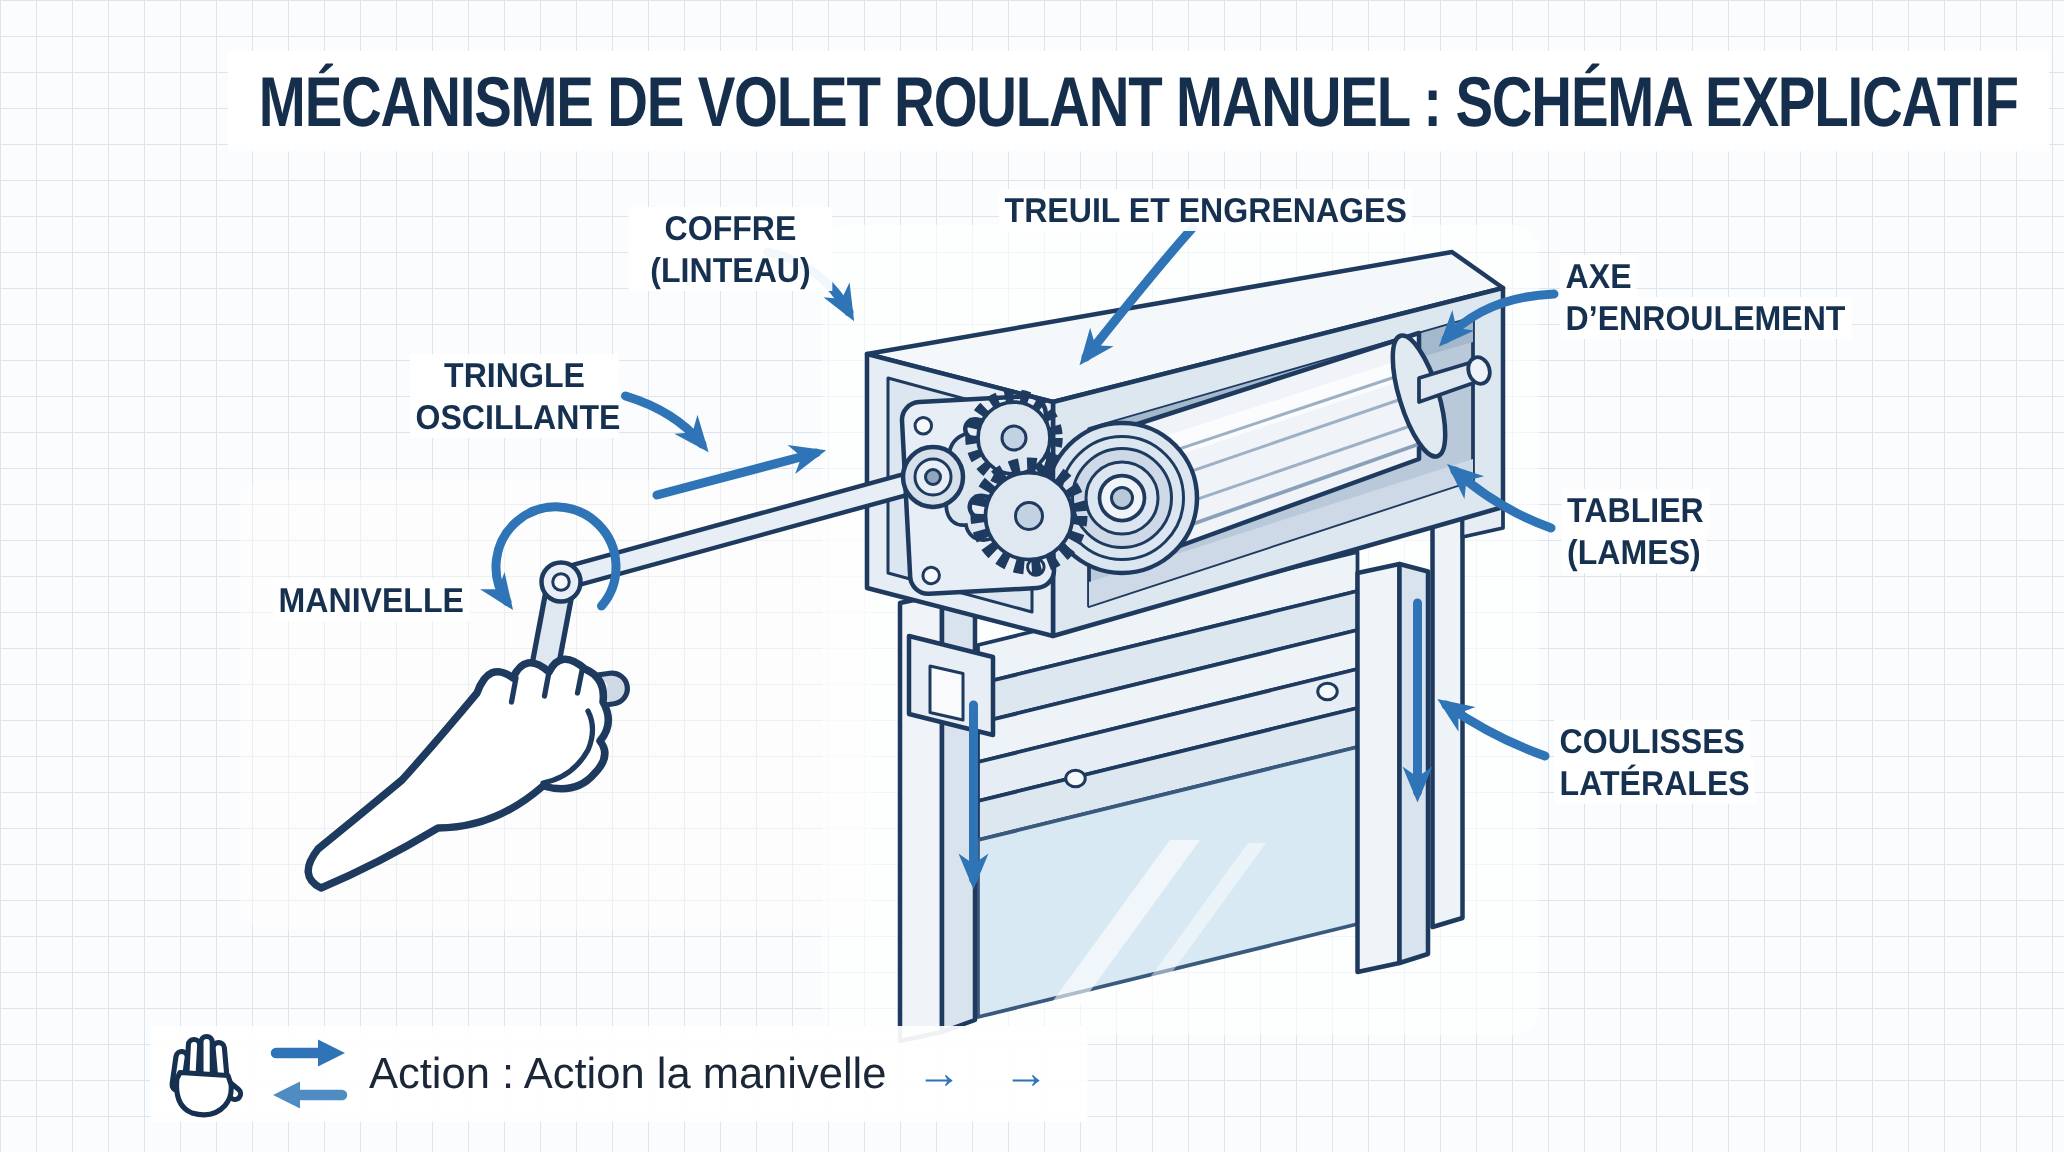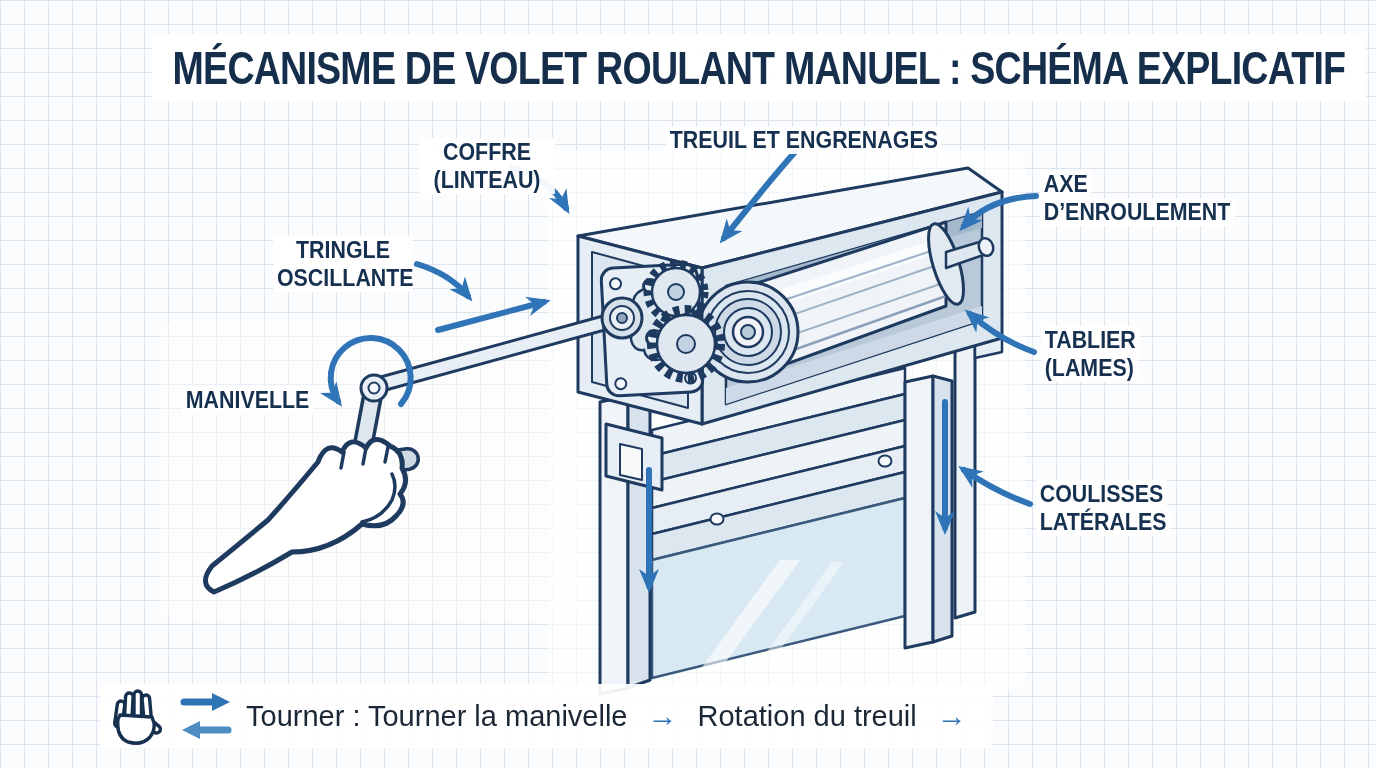--- a/index.html
+++ b/index.html
@@ -224,19 +224,18 @@
       </g>
     </svg>
     <svg width="56" height="52" viewBox="0 0 56 52">
       <g stroke-linecap="round">
         <line x1="6" y1="12" x2="34" y2="12" stroke="#2e74b6" stroke-width="7"></line>
         <polygon points="34,3 52,12 34,21" fill="#2e74b6"></polygon>
         <line x1="50" y1="40" x2="22" y2="40" stroke="#4e8cc2" stroke-width="7"></line>
         <polygon points="22,31 4,40 22,49" fill="#4e8cc2"></polygon>
       </g>
     </svg>
-    <span class="action-text">Tourner : Tourner la manivelle</span>
+    <span class="action-text">Action : Action la manivelle</span>
     <span class="step-arrow">→</span>
-    <span class="action-text">Rotation du treuil</span>
     <span class="step-arrow">→</span>
   </div>
 
 </div>
 
 </body></html>

